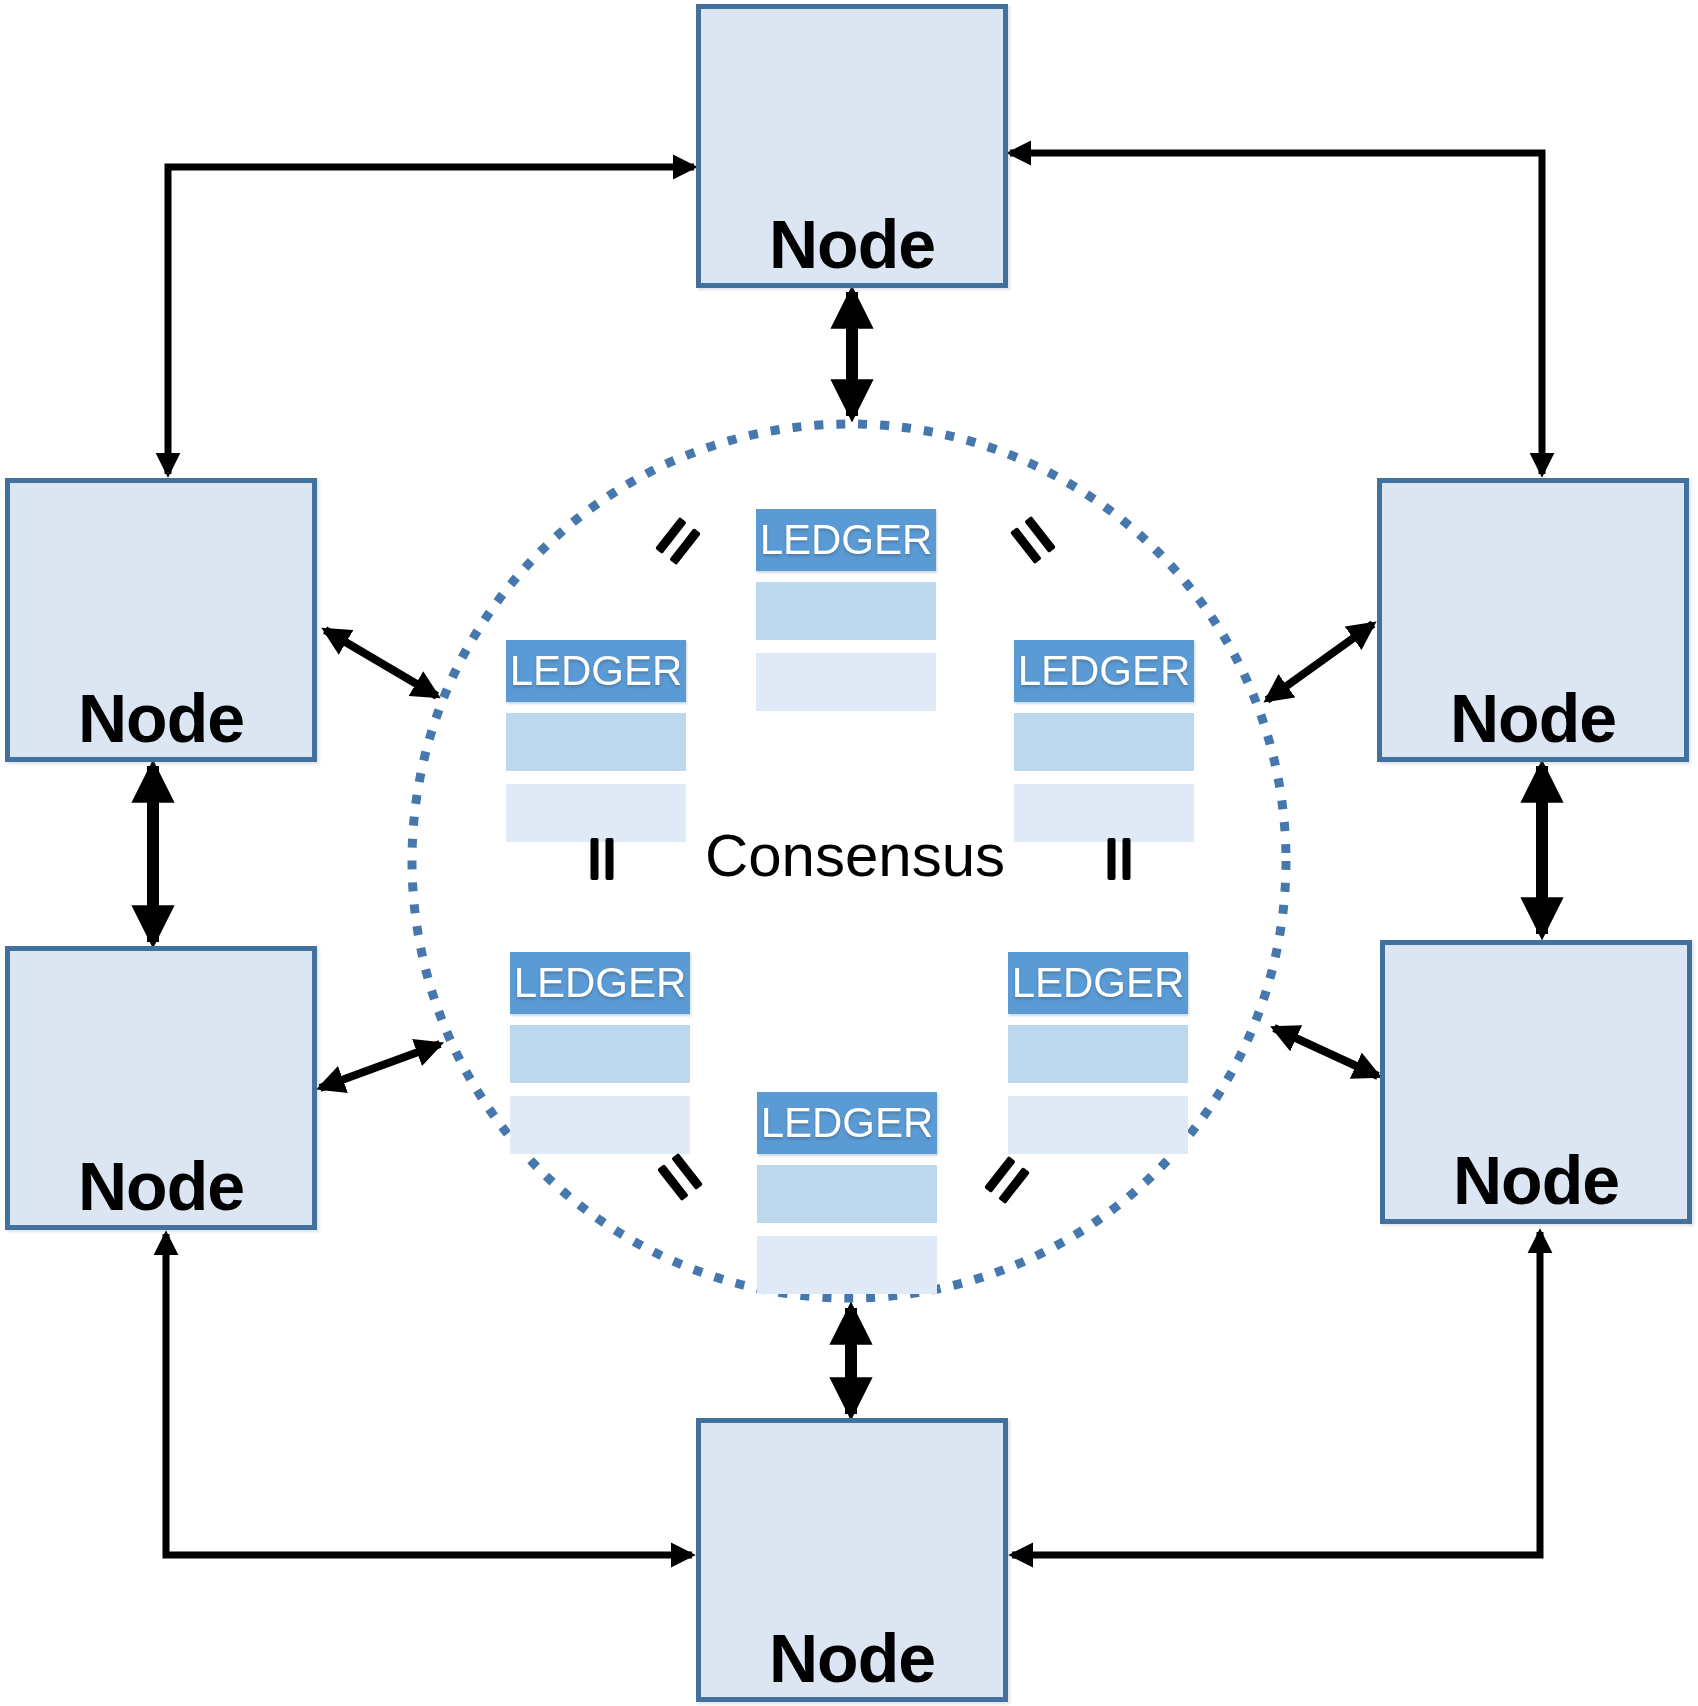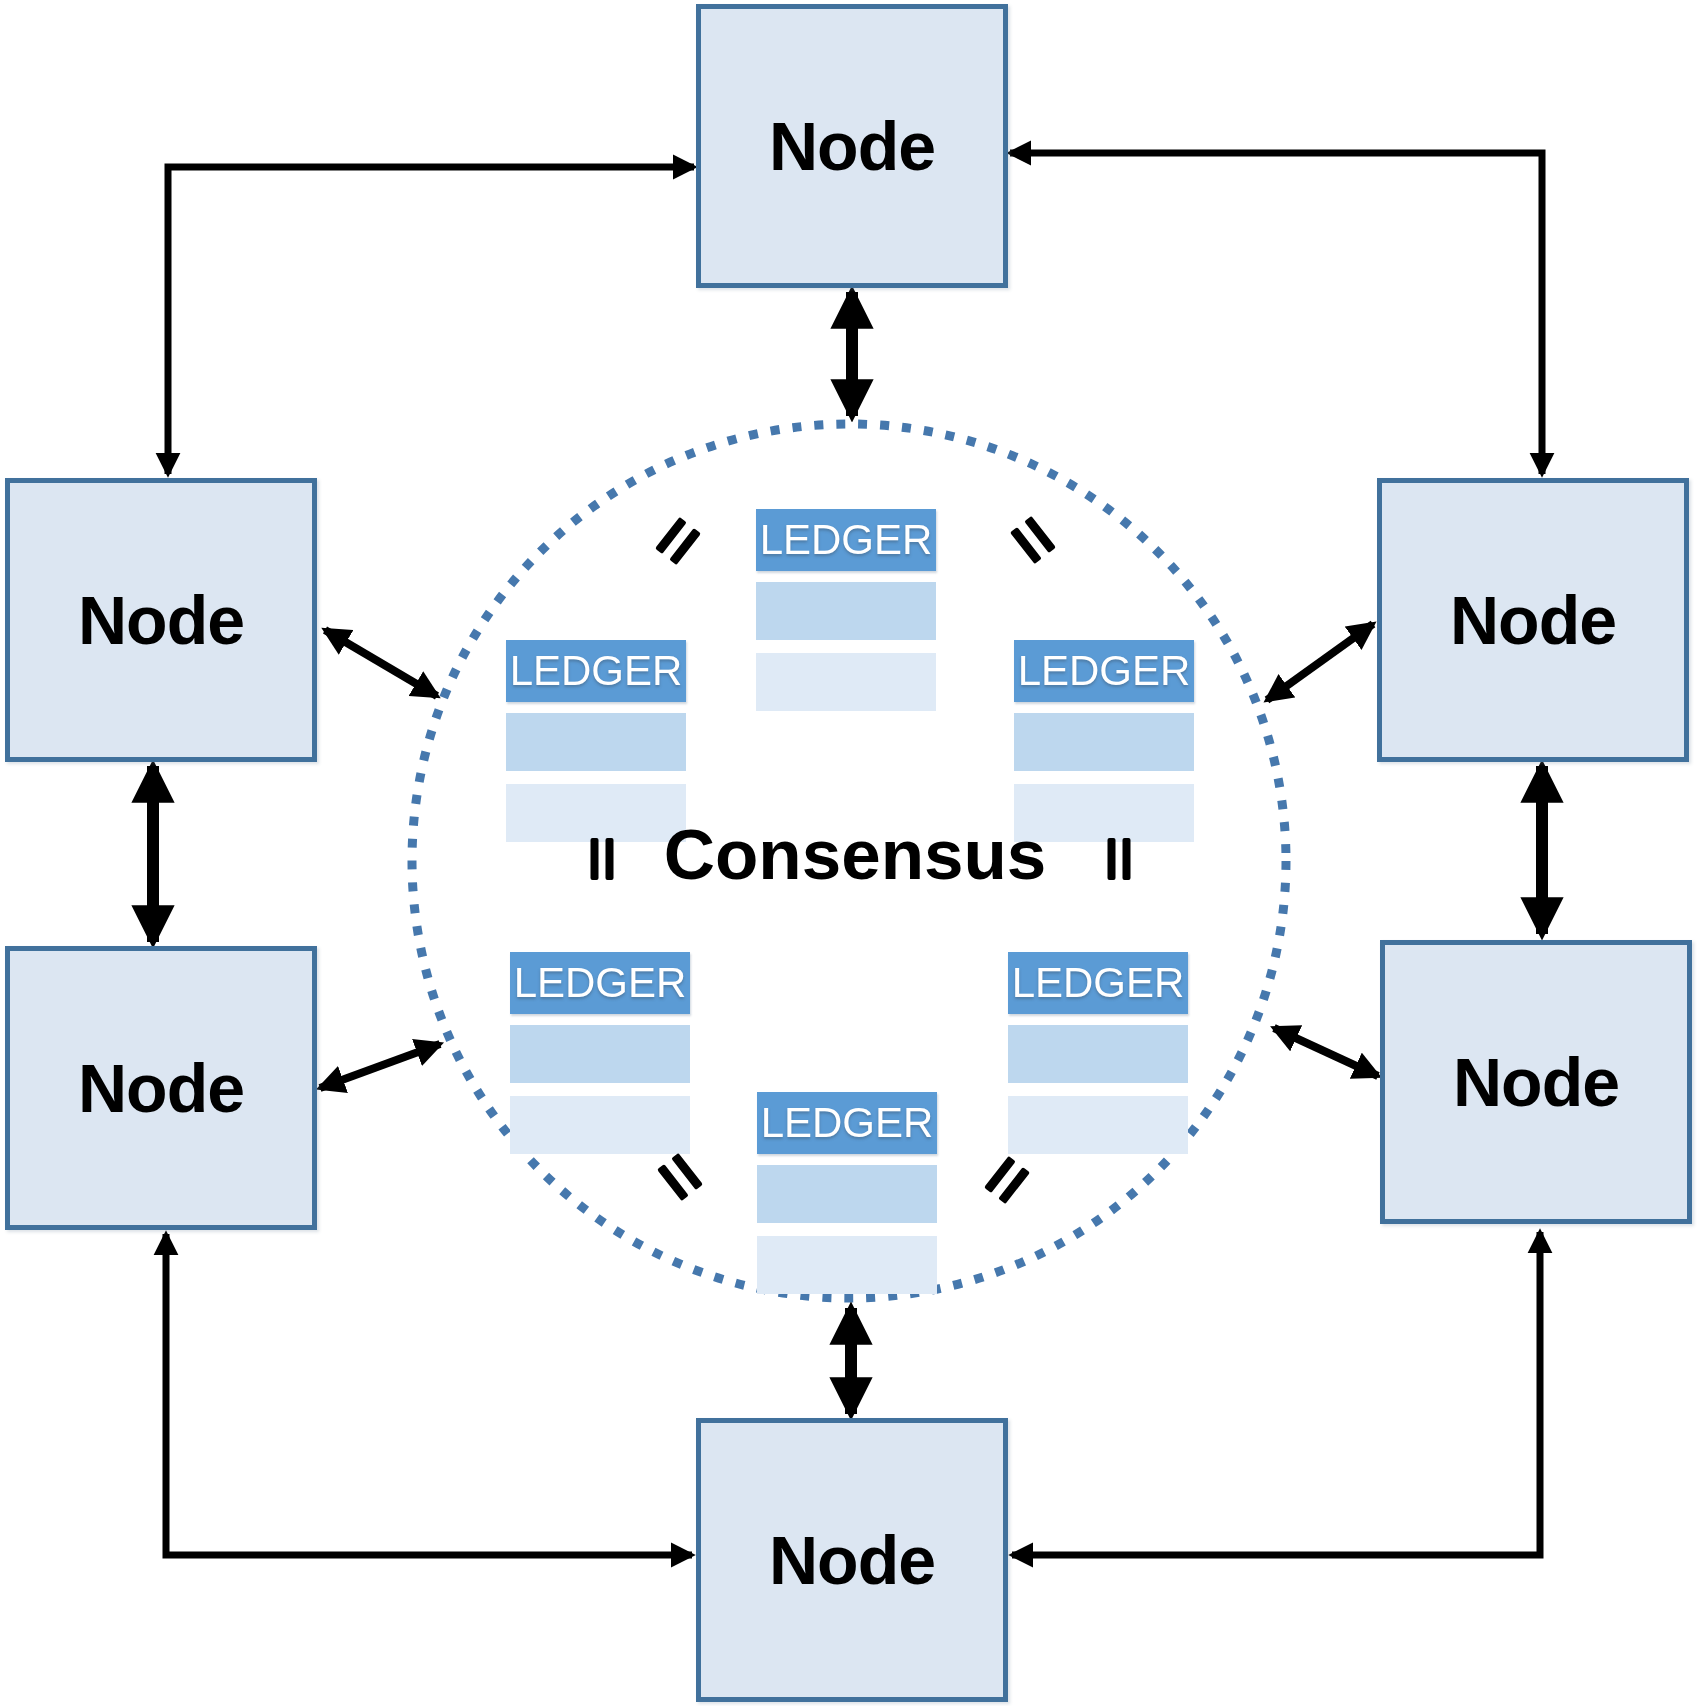--- a/index.html
+++ b/index.html
@@ -9,21 +9,21 @@
     background:#ffffff;
     font-family:"Liberation Sans", sans-serif;
     overflow:hidden;
   }
   #connector-layer{position:absolute;left:0;top:0;width:1698px;height:1706px;}
   .node{
     position:absolute;
     background:var(--node-fill);
     border:5px solid var(--node-border);
     box-sizing:border-box;
-    display:flex;align-items:center;justify-content:center;
+    display:flex;align-items:flex-end;justify-content:center;
     box-shadow:2px 2px 3px rgba(120,140,160,0.25);
   }
   .node-label{
     font-size:68px;font-weight:700;color:#000;
     letter-spacing:-1px;
   }
   .ledger{position:absolute;margin-top:40px;}
   .ledger-header{
     background:var(--ledger-header);
     color:#ffffff;
@@ -32,21 +32,21 @@
     text-shadow:0 2px 3px rgba(60,80,100,0.45);
     box-shadow:1px 2px 2px rgba(120,140,160,0.35);
   }
   .ledger-row1{background:var(--ledger-row1);}
   .ledger-row2{background:var(--ledger-row2);}
   .eqmark{position:absolute;}
   .eqmark .bar{background:#000;border-radius:2px;}
   #consensus-label{
     position:absolute;
     transform:translate(-50%,-54%);
-    font-size:71px;font-weight:700;color:#000;
+    font-size:60px;font-weight:400;color:#000;
     white-space:nowrap;
   }
 </style>
 </head>
 <body>
 
 <div id="canvas" style="--node-fill: #dce6f2; --node-border: #41719c; --ledger-header: #5b9bd5; --ledger-row1: #bdd7ee; --ledger-row2: #dfeaf6;">
   <svg id="connector-layer" viewBox="0 0 1698 1706" xmlns="http://www.w3.org/2000/svg">
       <defs>
         <marker id="arrowhead" viewBox="0 0 10 10" refX="8.5" refY="5" markerWidth="3.6" markerHeight="3.6" orient="auto-start-reverse" markerUnits="strokeWidth">

